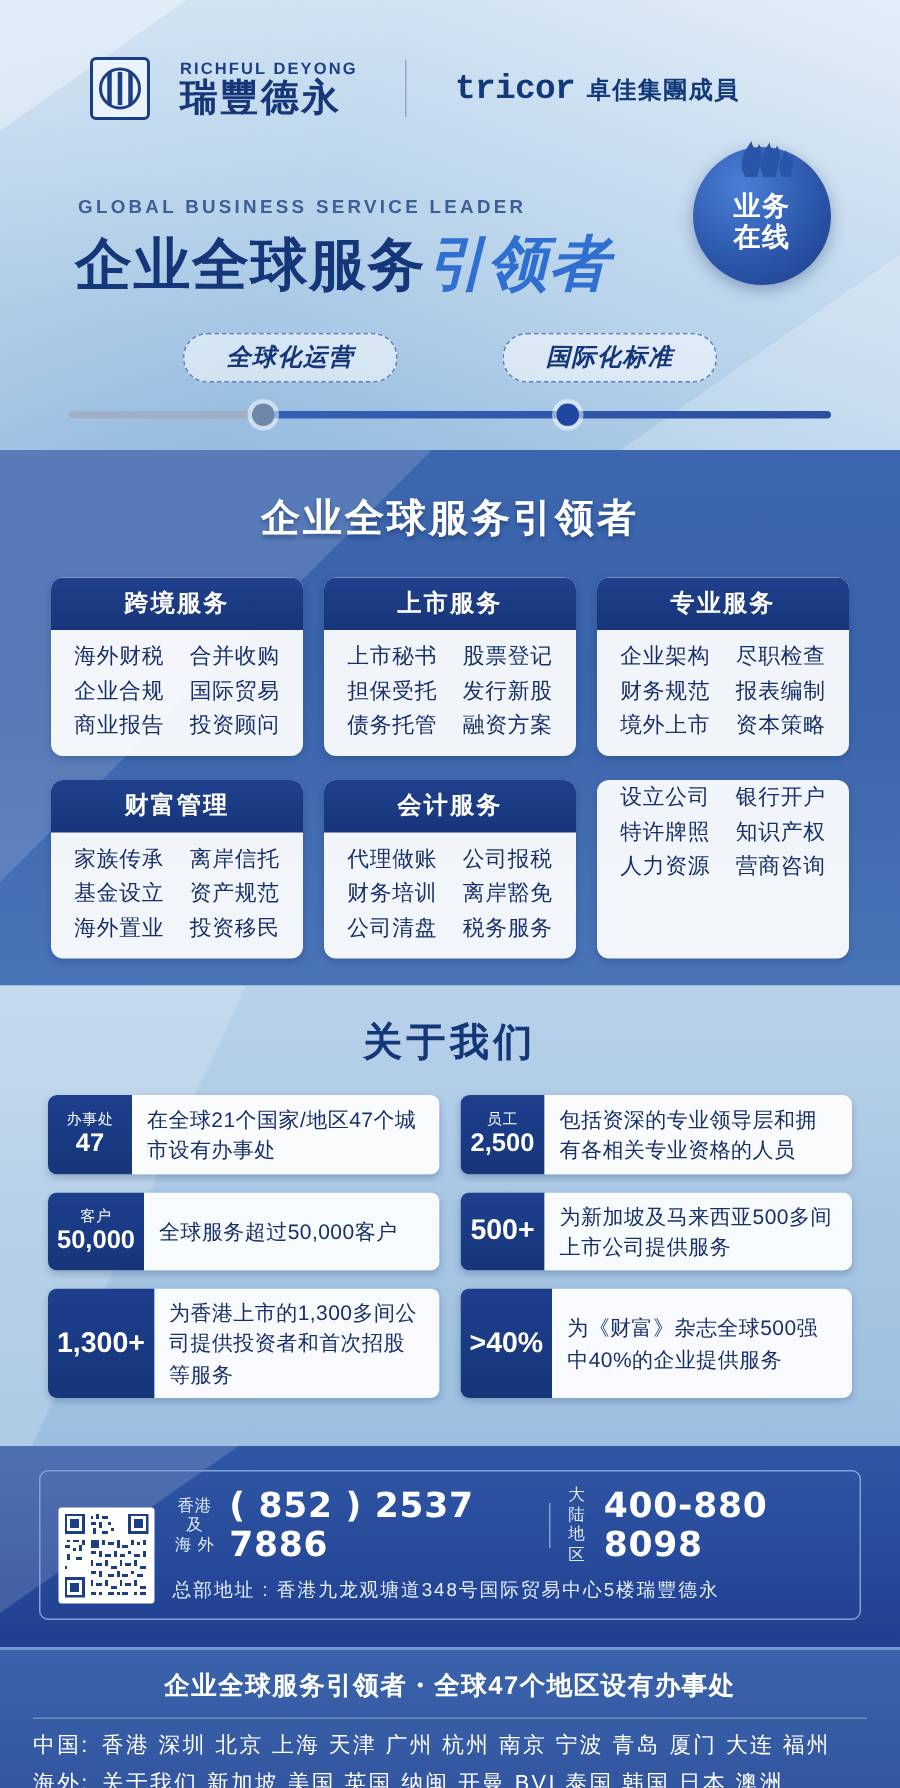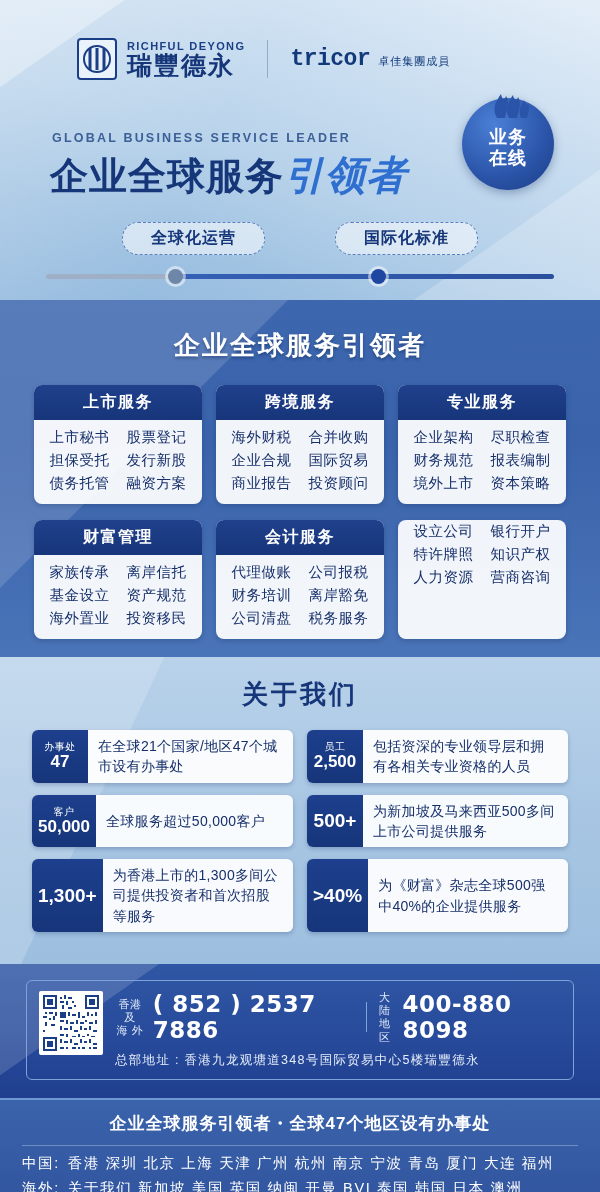--- a/index.html
+++ b/index.html
@@ -25,21 +25,21 @@
   }
   .hdr-diag {
     position: absolute; inset: 0;
     background:
       linear-gradient(145deg, rgba(255,255,255,0.35) 0 12%, rgba(255,255,255,0) 12.2% 100%),
       linear-gradient(-35deg, rgba(255,255,255,0.22) 0 18%, rgba(255,255,255,0) 18.2% 100%);
     pointer-events: none;
   }
   .logo-row {
     position: absolute; left: 60px; top: 38px;
-    display: flex; align-items: center; gap: 10px; margin-left: 17px;
+    display: flex; align-items: center; gap: 20px;
   }
   .logo-mark {
     width: 40px; height: 42px;
     border: 2px solid #1b3f86;
     border-radius: 4px;
     position: relative;
     background: #eaf2fb;
   }
   .logo-mark::before {
     content: "";
@@ -65,21 +65,21 @@
     line-height: 1.05;
   }
   .logo-div {
     width: 1px; height: 38px; background: #9aa9c4; margin: 0 12px;
   }
   .tricor {
     font-size: 23px; color: #123a7a; font-weight: bold; letter-spacing: -0.5px;
     font-family: Liberation Mono, monospace;
     text-align: center;
   }
-  .tricor-cn { font-size: 11px; color: #123a7a; font-weight: normal; letter-spacing: 1px; margin-top:2px;}
+  .tricor-cn { font-size: 16px; color: #123a7a; font-weight: bold; letter-spacing: 1px; margin-top:2px;}
   .slogan-en {
     position: absolute; left: 52px; top: 131px;
     font-size: 12.5px; color: #3b5f96; letter-spacing: 2.2px; font-weight: bold;
   }
   .slogan-cn {
     position: absolute; left: 50px; top: 148px;
     font-size: 38px; font-weight: bold; color: #16367a; letter-spacing: 1px;
   }
   .slogan-cn .script {
     color: #2f6fd0; font-style: italic; font-size: 40px;
@@ -105,20 +105,21 @@
     position: absolute; left: 0; right: 0; top: 222px;
     display: flex; justify-content: center; gap: 70px;
   }
   .pill {
     border: 1px dashed #5b7fc0;
     border-radius: 16px;
     padding: 5px 28px;
     color: #16367a; font-size: 16px; font-weight: bold;
     background: rgba(255,255,255,0.55);
     letter-spacing: 1px;
+    font-style: italic;
   }
   .slider {
     position: absolute; left: 46px; right: 46px; top: 272px; height: 8px;
   }
   .slider-track {
     position: absolute; left:0; right:0; top: 2px; height: 5px; border-radius: 3px;
     background: linear-gradient(to right, #9fb0c6 0%, #9fb0c6 26%, #3560b5 26%, #2a4f9e 100%);
   }
   .knob { position: absolute; top: -3px; width: 15px; height: 15px; border-radius: 50%; }
   .knob.a { left: 24%; background: #6e86a8; box-shadow: 0 0 0 3px rgba(255,255,255,0.5); }
@@ -205,21 +206,21 @@
     padding: 16px 0 18px;
     background:
       linear-gradient(145deg, rgba(255,255,255,0.15) 0 20%, rgba(255,255,255,0) 20.2% 100%),
       linear-gradient(180deg, #2f57a4 0%, #27499a 60%, #1f3f8e 100%);
   }
   .contact-box {
     margin: 0 26px;
     border: 1px solid #7fa3d8;
     border-radius: 6px;
     padding: 10px 12px;
-    display: flex; align-items: flex-start; gap: 12px;
+    display: flex; align-items: flex-end; gap: 12px;
   }
   .qr {
     width: 64px; height: 64px; background: #fff; padding: 4px; border-radius: 2px;
     flex-shrink: 0;
   }
   .qr-inner { width: 100%; height: 100%; }
   .contact-main { flex: 1; }
   .phone-row { display: flex; align-items: center; gap: 8px; color: #fff; }
   .region {
     font-size: 11px; line-height: 1.2; color: #dfeaf9; text-align: center;
@@ -297,40 +298,40 @@
       <div class="knob a"></div>
       <div class="knob b"></div>
     </div>
   </div>
 
   <div class="services">
     <div class="svc-title">企业全球服务引领者</div>
     <div class="svc-grid">
 
       <div class="svc-card">
+        <h3>跨境服务</h3>
+        <div class="svc-items">
+          <span>海外财税</span>
+          <span>合并收购</span>
+          <span>企业合规</span>
+          <span>国际贸易</span>
+          <span>商业报告</span>
+          <span>投资顾问</span>
+        </div>
+      </div>
+
+      <div class="svc-card">
         <h3>上市服务</h3>
         <div class="svc-items">
           <span>上市秘书</span>
           <span>股票登记</span>
           <span>担保受托</span>
           <span>发行新股</span>
           <span>债务托管</span>
           <span>融资方案</span>
-        </div>
-      </div>
-
-      <div class="svc-card">
-        <h3>跨境服务</h3>
-        <div class="svc-items">
-          <span>海外财税</span>
-          <span>合并收购</span>
-          <span>企业合规</span>
-          <span>国际贸易</span>
-          <span>商业报告</span>
-          <span>投资顾问</span>
         </div>
       </div>
 
       <div class="svc-card">
         <h3>专业服务</h3>
         <div class="svc-items">
           <span>企业架构</span>
           <span>尽职检查</span>
           <span>财务规范</span>
           <span>报表编制</span>

